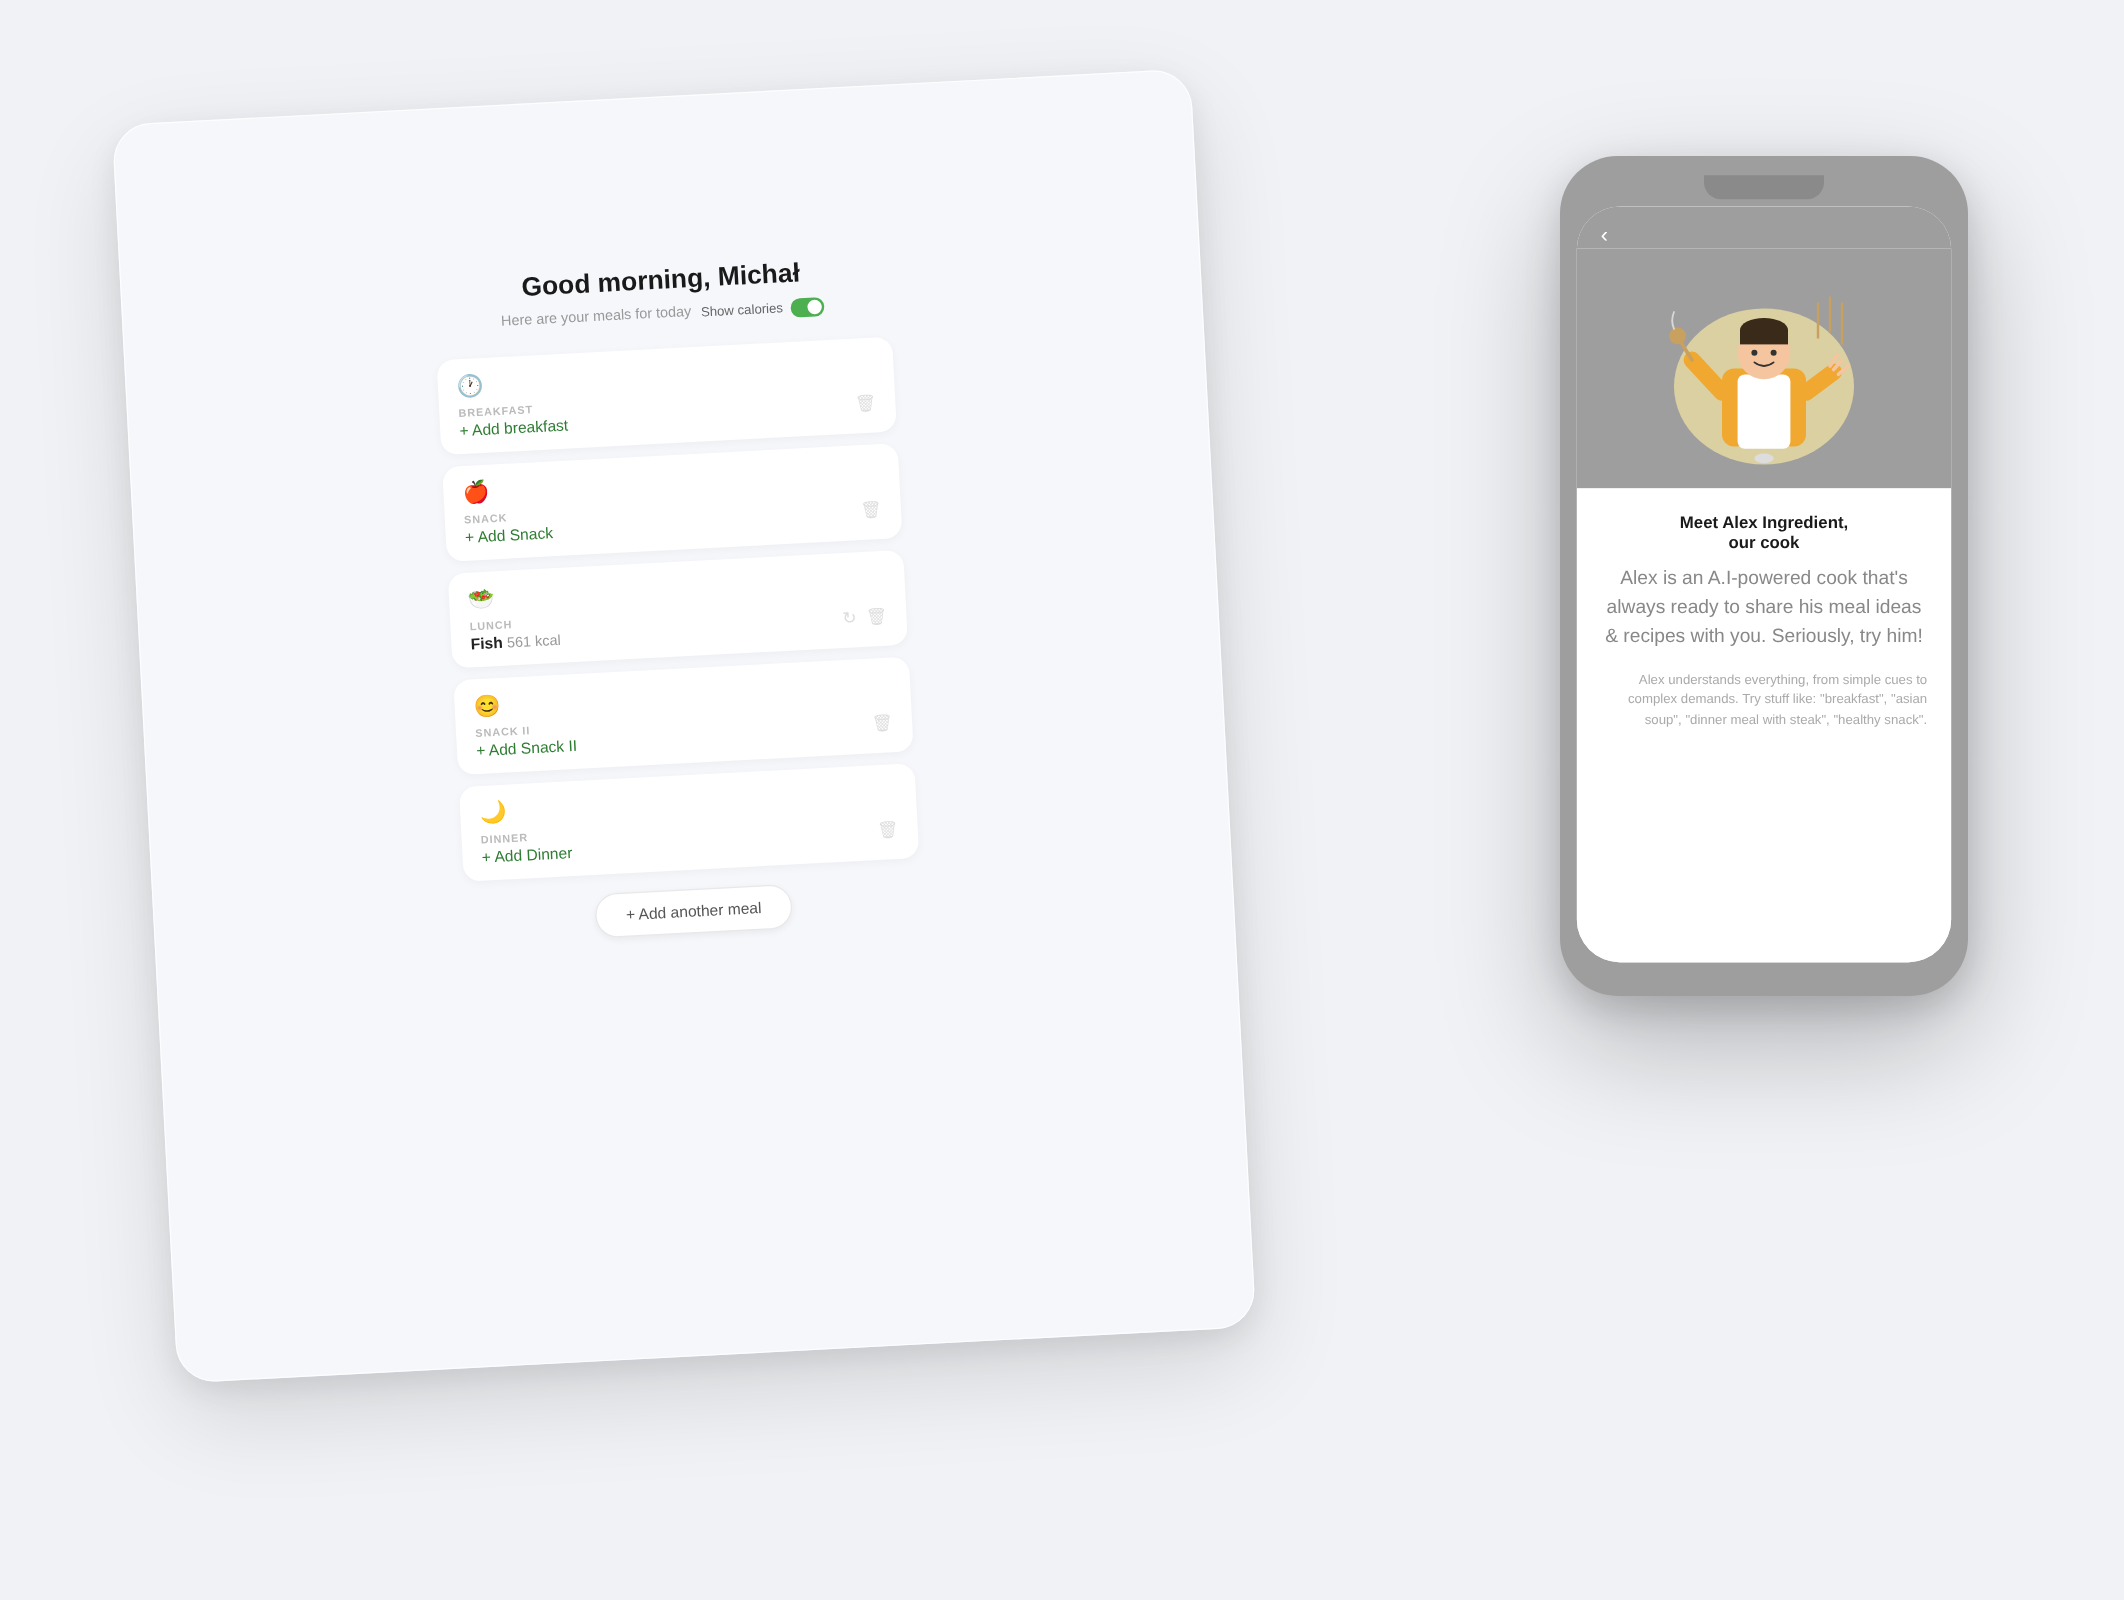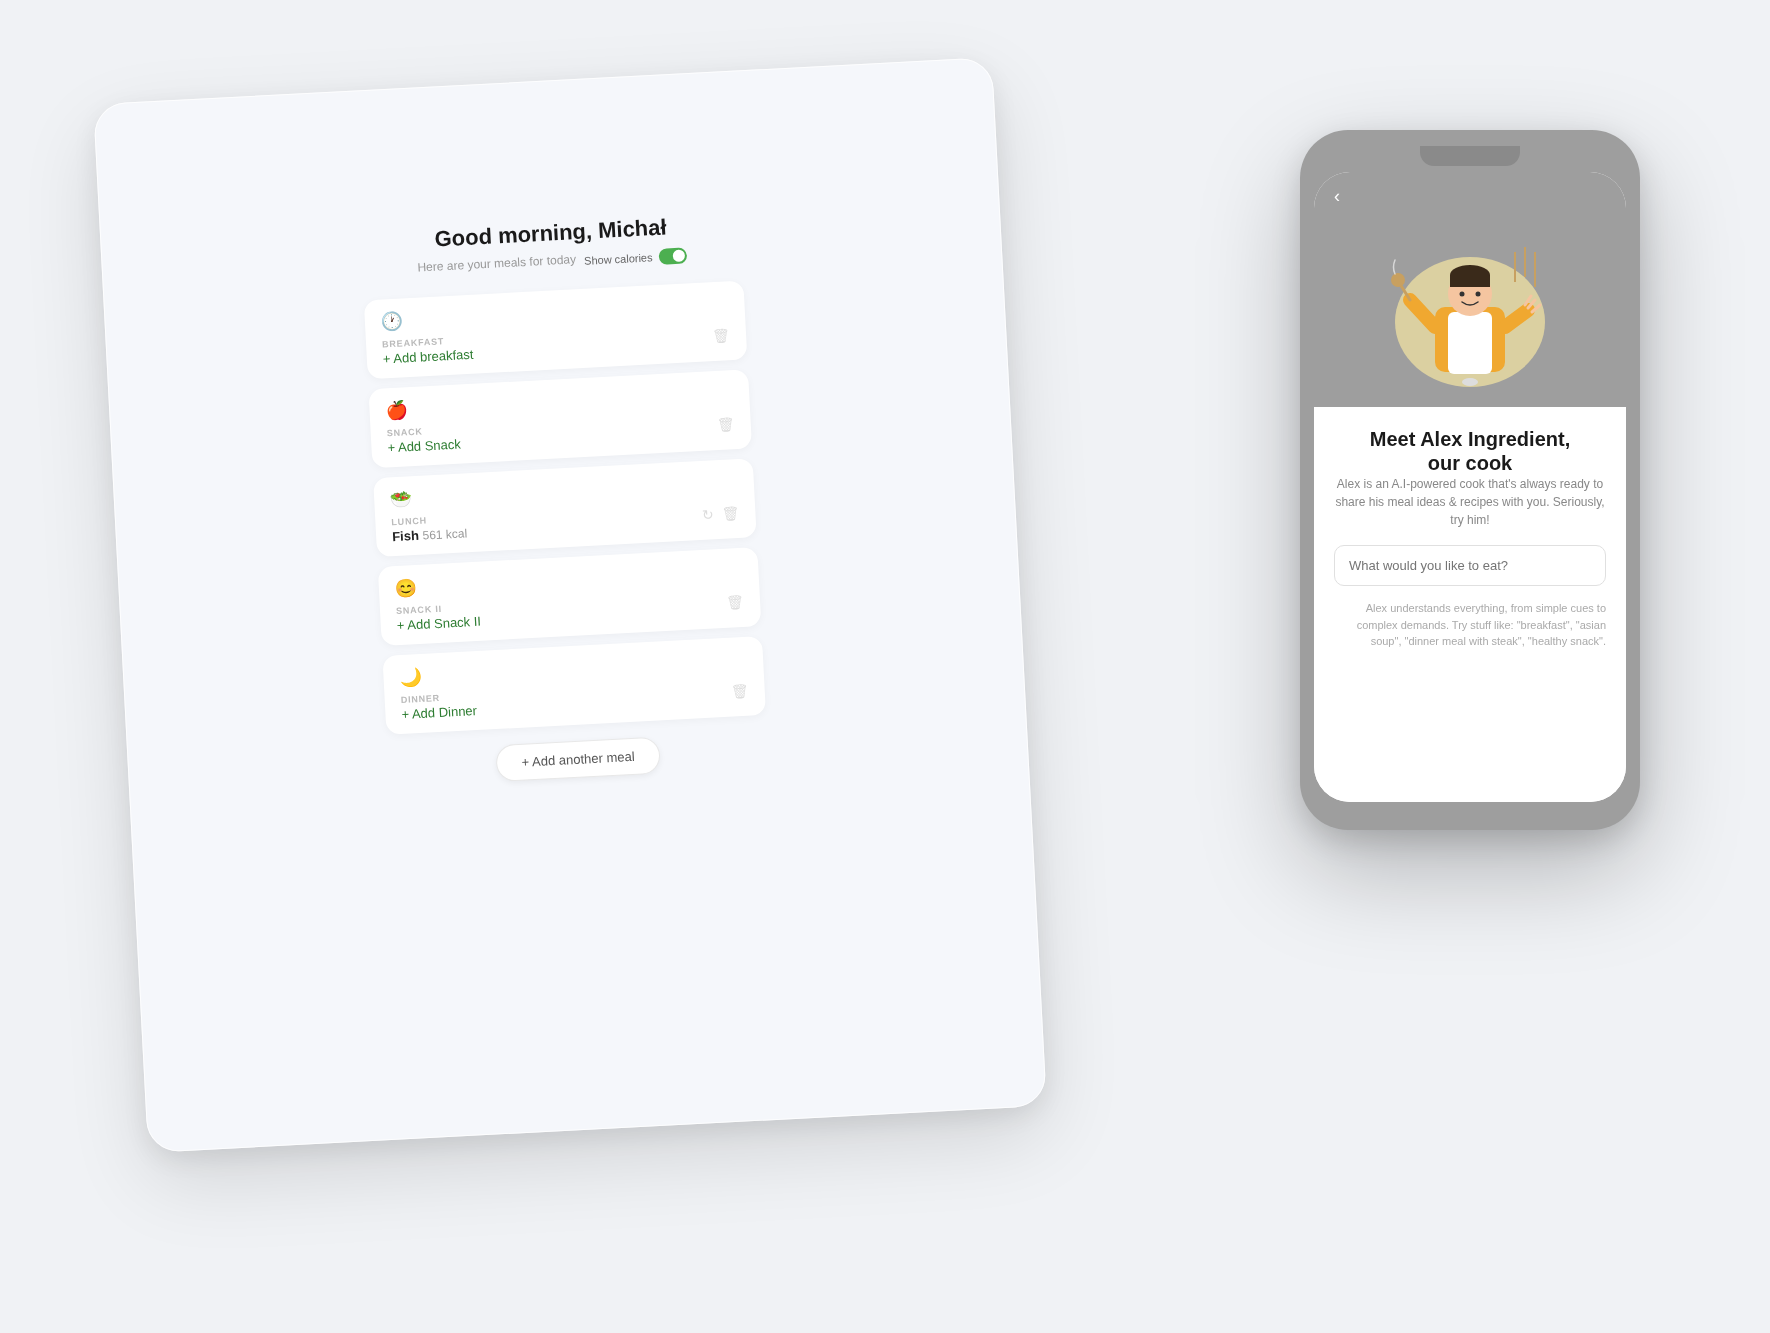--- a/index.html
+++ b/index.html
@@ -237,30 +237,30 @@
     }
 
     .phone-content {
       background: white;
       flex: 1;
       padding: 20px 20px 16px;
       overflow-y: auto;
     }
 
     .phone-title {
-      font-size: 20px;
+      font-size: 14px;
       font-weight: 800;
       color: #1a1a1a;
       text-align: center;
       line-height: 1.2;
-      margin-bottom: 0;
+      margin-bottom: 10px;
     }
 
     .phone-subtitle {
-      font-size: 12px;
+      font-size: 16px;
       color: #888;
       text-align: center;
       line-height: 1.5;
       margin-bottom: 16px;
     }
 
     .phone-input {
       width: 100%;
       border: 1.5px solid #e0e0e0;
       border-radius: 10px;
@@ -426,21 +426,20 @@
           <path d="M 25 62 Q 22 55 25 48" stroke="white" stroke-width="1.5" fill="none" opacity="0.6" stroke-linecap="round"></path>
         </svg>
       </div>
 
       <div class="phone-content">
         <div class="phone-title">
           Meet Alex Ingredient,<br>our cook
         </div>
         <div class="phone-subtitle">Alex is an A.I-powered cook that's always ready to share his meal ideas &amp; recipes with you. Seriously, try him!</div>
 
-        <input class="phone-input" type="text" placeholder="What would you like to eat?" style="">
 
         <div class="phone-hint">Alex understands everything, from simple cues to complex demands. Try stuff like: "breakfast", "asian soup", "dinner meal with steak", "healthy snack".</div>
       </div>
 
     </div>
   </div>
 
 </div>
 
 </body></html>

